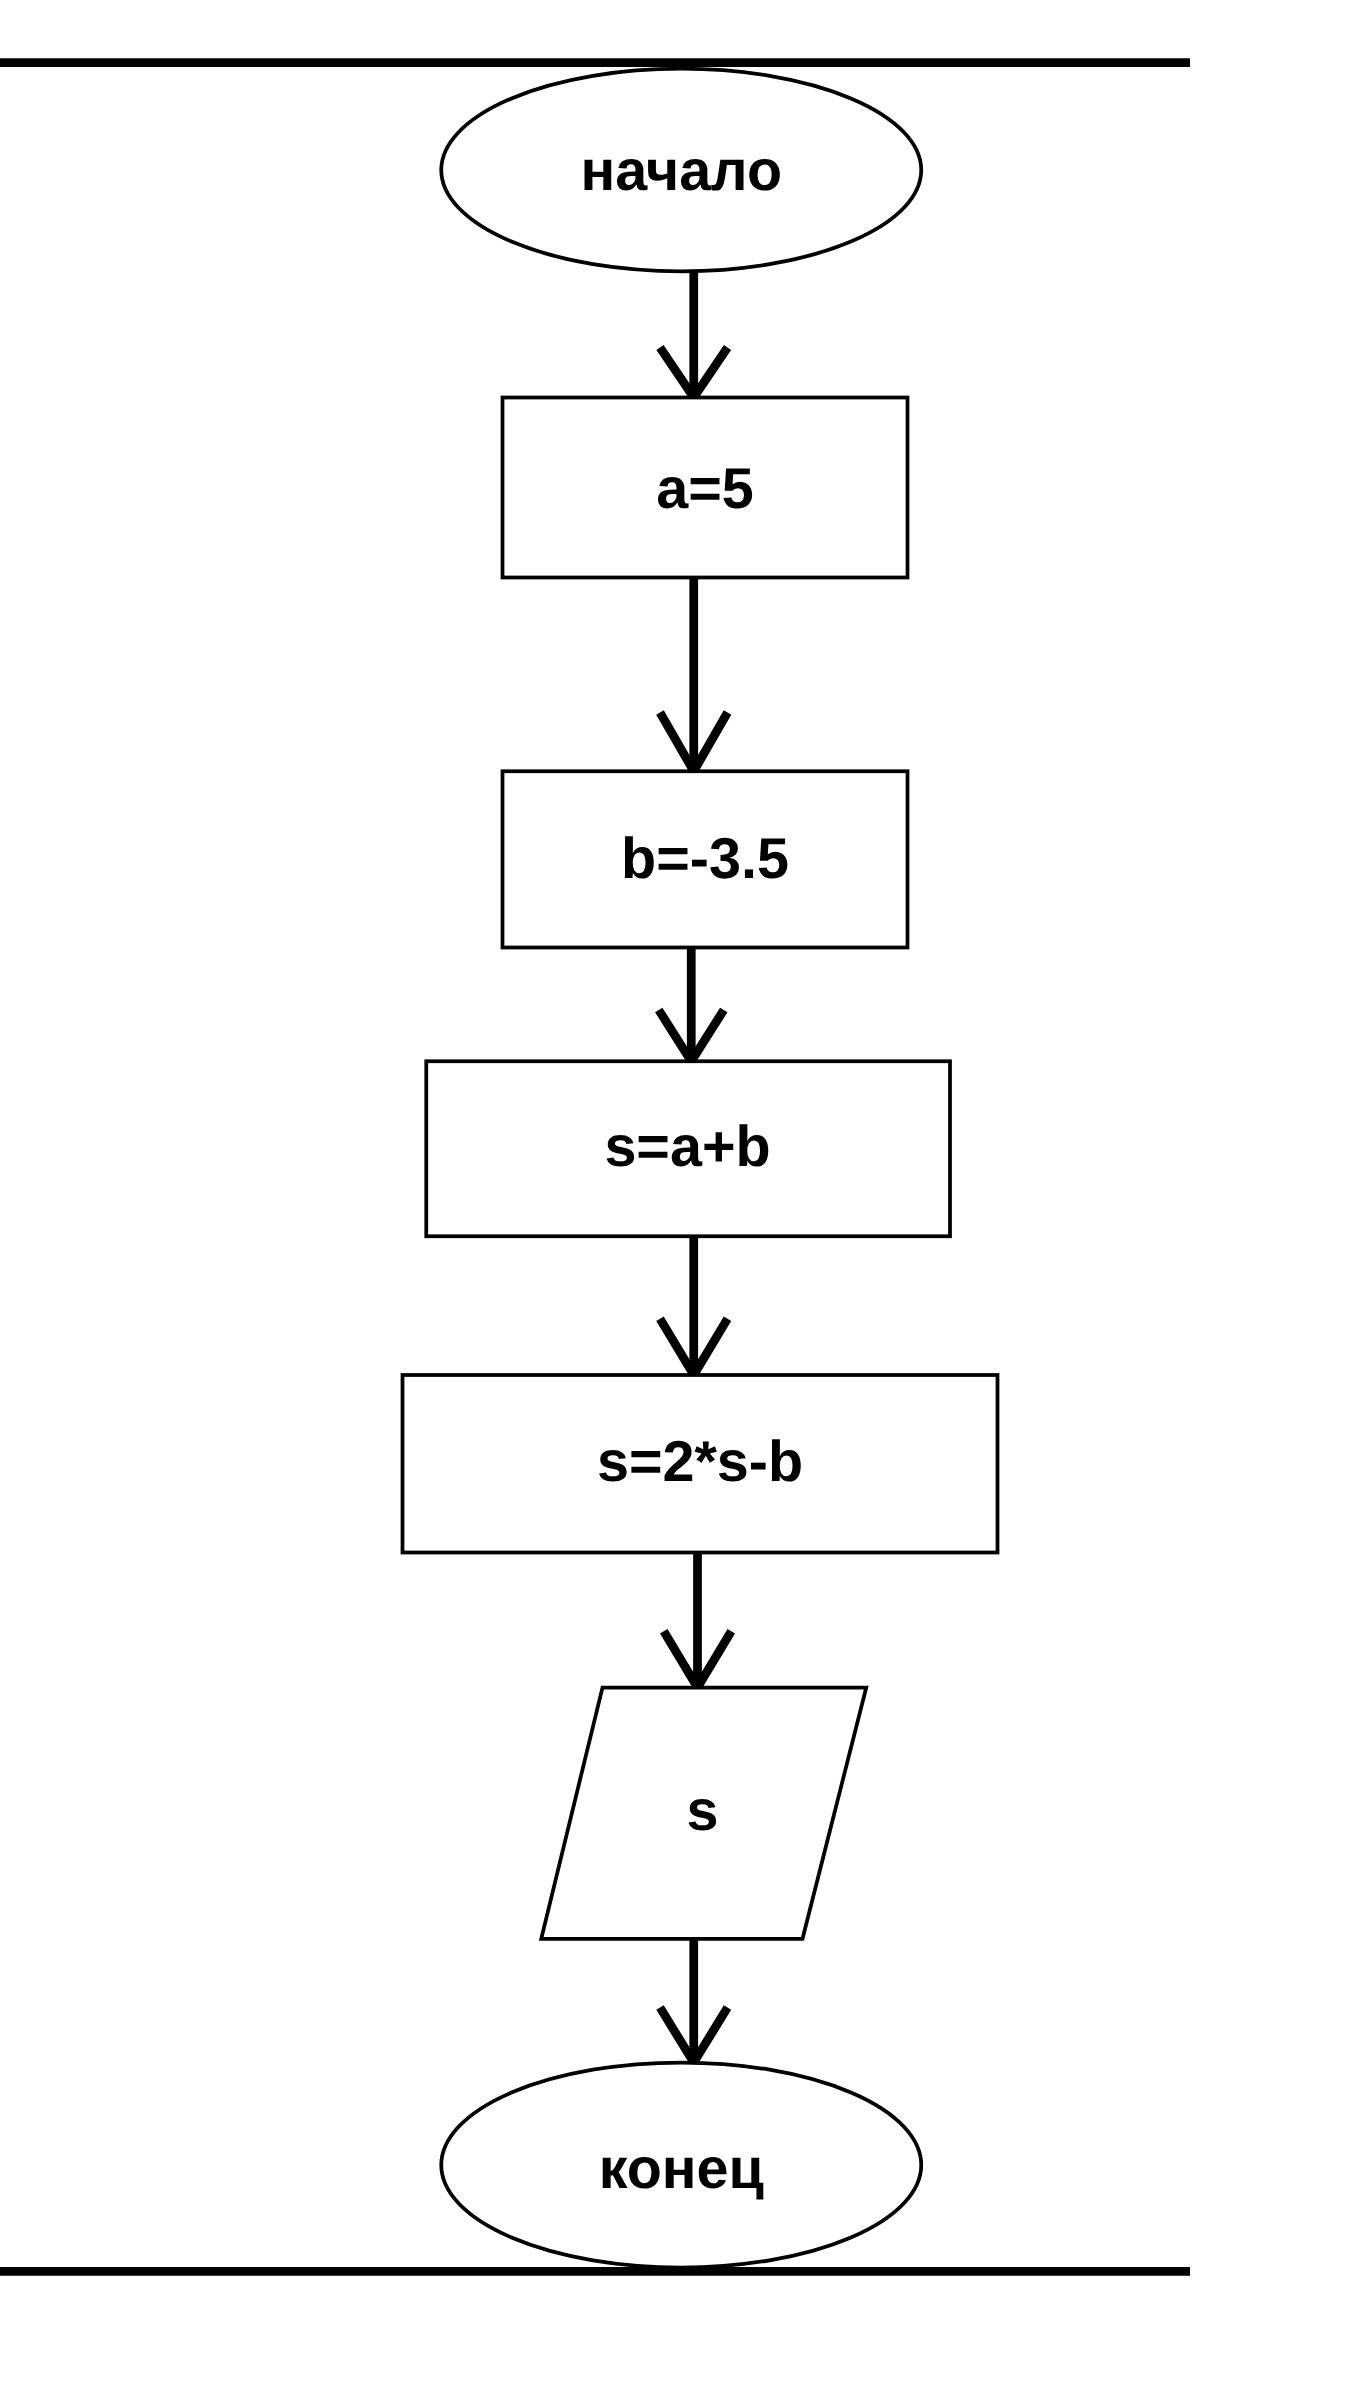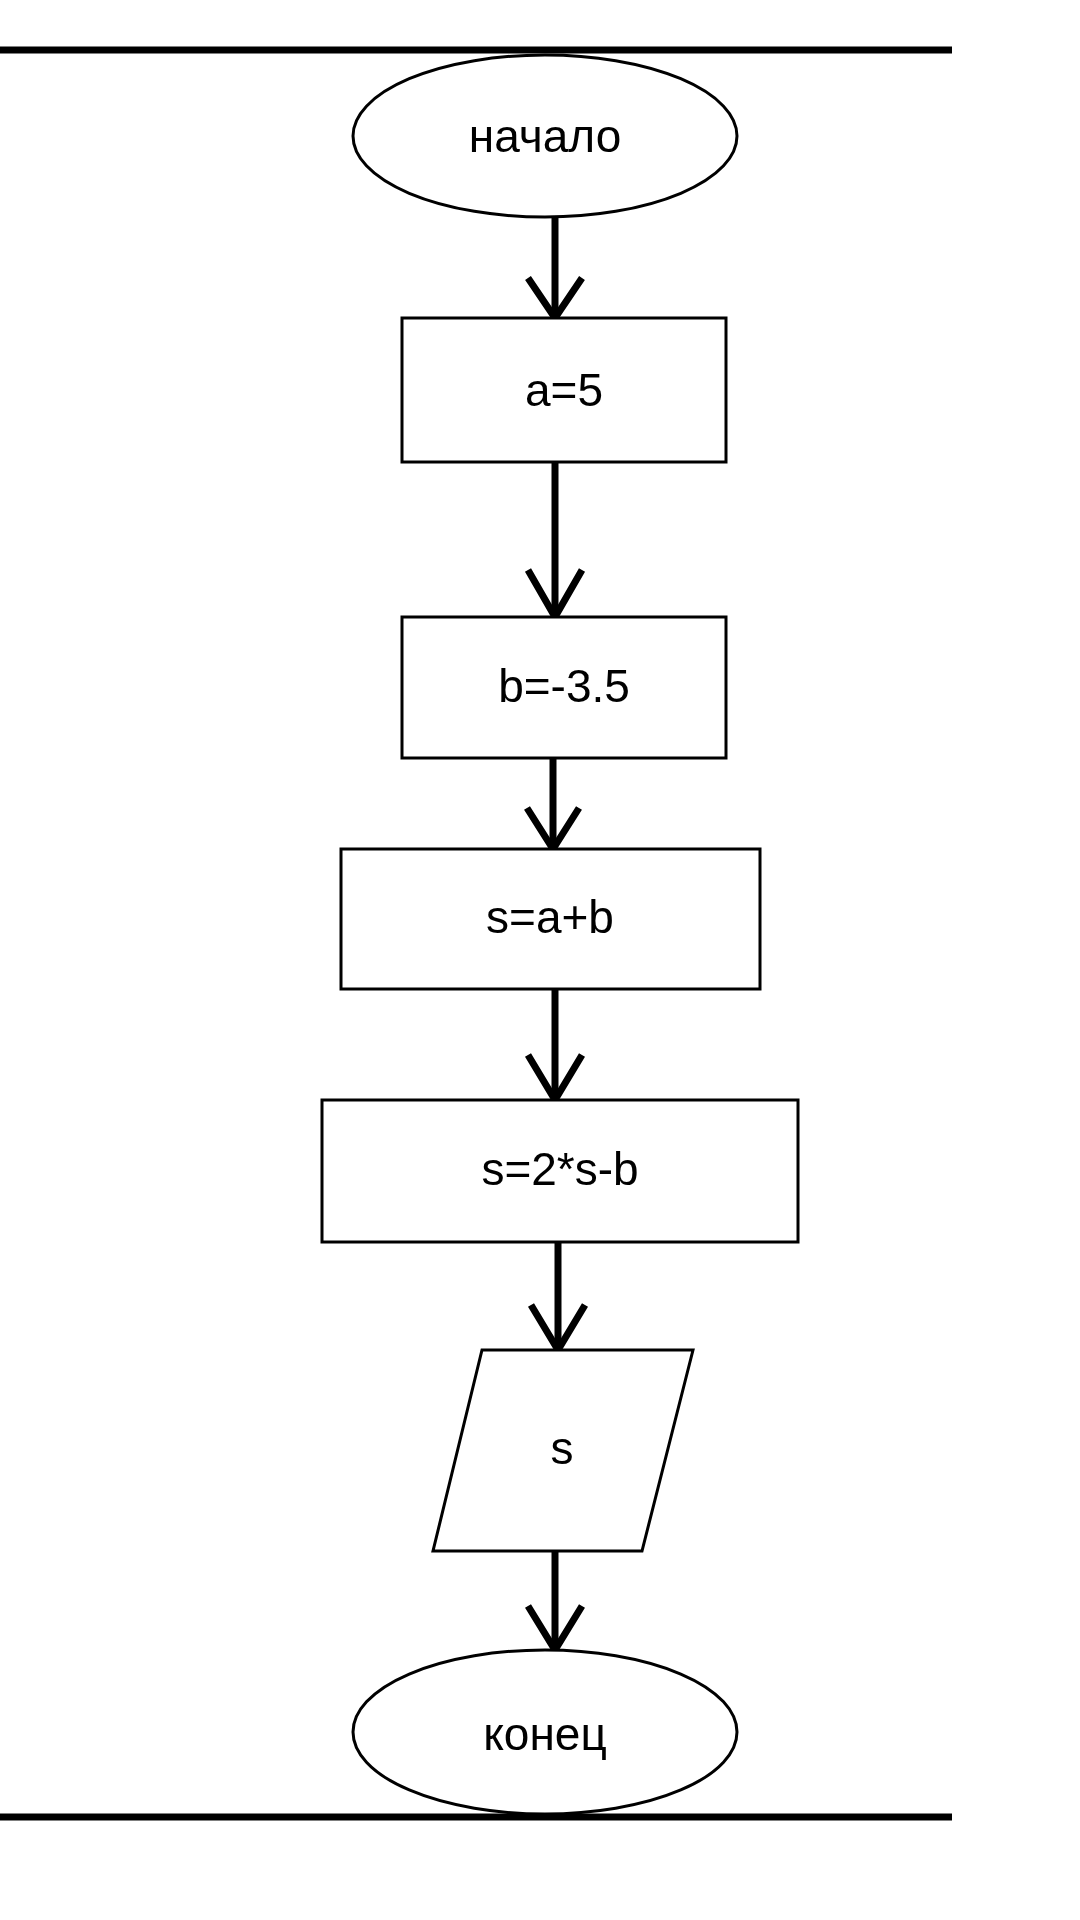--- a/index.html
+++ b/index.html
@@ -10,20 +10,21 @@
   }
   body {
     font-family: "Liberation Sans", sans-serif;
   }
   #canvas {
     position: relative;
     width: 952px;
     height: 1920px;
     background: #ffffff;
     overflow: hidden;
+    font-weight: bold;
   }
   #flow-svg {
     position: absolute;
     top: 0;
     left: 0;
     width: 1080px;
     height: 1920px;
     display: block;
   }
   .node-shape {

